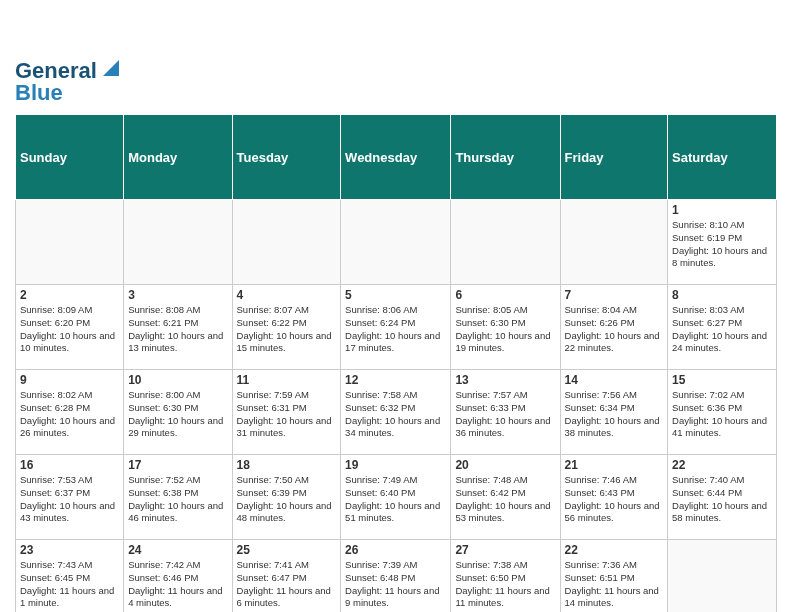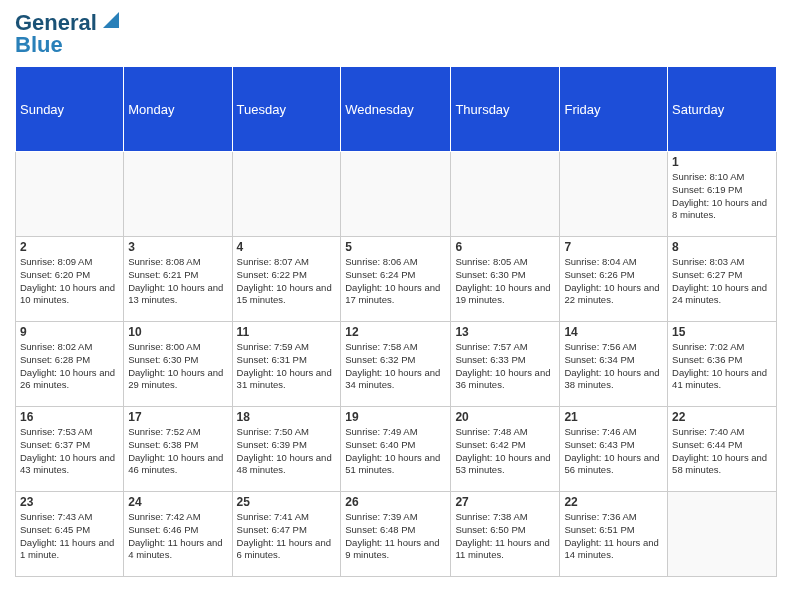--- a/index.html
+++ b/index.html
@@ -4,34 +4,34 @@
   <style>
     * { box-sizing: border-box; margin: 0; padding: 0; }
     body { font-family: Arial, sans-serif; background: #fff; width: 792px; height: 612px; overflow: hidden; }
     .container { width: 792px; padding: 10px 15px; }
     .header { display: flex; justify-content: space-between; align-items: flex-start; margin-bottom: 8px; }
     .logo { display: flex; flex-direction: column; }
     .title-block { text-align: right; }
     .month-title { font-size: 36px; font-weight: bold; color: #333; }
     .location { font-size: 16px; color: #555; }
     .calendar { width: 100%; border-collapse: collapse; }
-    .calendar th { background: #1d4ed8; color: white; font-size: 13px; font-weight: normal; padding: 5px 4px; text-align: left; border: 1px solid #fff; }
+    .calendar th { background: #0f766e; color: white; font-size: 13px; font-weight: bold; padding: 5px 4px; text-align: left; border: 1px solid #fff; }
     .calendar td { border: 1px solid #ccc; vertical-align: top; padding: 3px 4px; width: 113px; min-height: 80px; font-size: 10px; color: #333; background: #fff; }
     .calendar td.empty { background: #f9f9f9; }
     .day-num { font-size: 12px; font-weight: bold; display: block; margin-bottom: 2px; }
     .day-info { font-size: 9.5px; line-height: 1.35; color: #333; }
     tr { height: 85px; }
   </style>
 </head>
 <body>
 
 <div class="container">
   <div class="header">
     <div class="logo">
-      <div style="display:flex;align-items:flex-start;">
+      <div style="display:flex;align-items:flex-start;margin-top:48px;">
         <span style="font-size:22px;font-weight:bold;color:#1a5276;">General</span>
         <div style="display:inline-block;margin-left:4px;">
           <svg width="20" height="20" viewBox="0 0 20 20">
             <polygon points="2,18 18,2 18,18" fill="#2980b9"></polygon>
           </svg>
         </div>
       </div>
       <span style="font-size:22px;font-weight:bold;color:#2980b9;margin-top:-4px;">Blue</span>
     </div>
     <div class="title-block">

